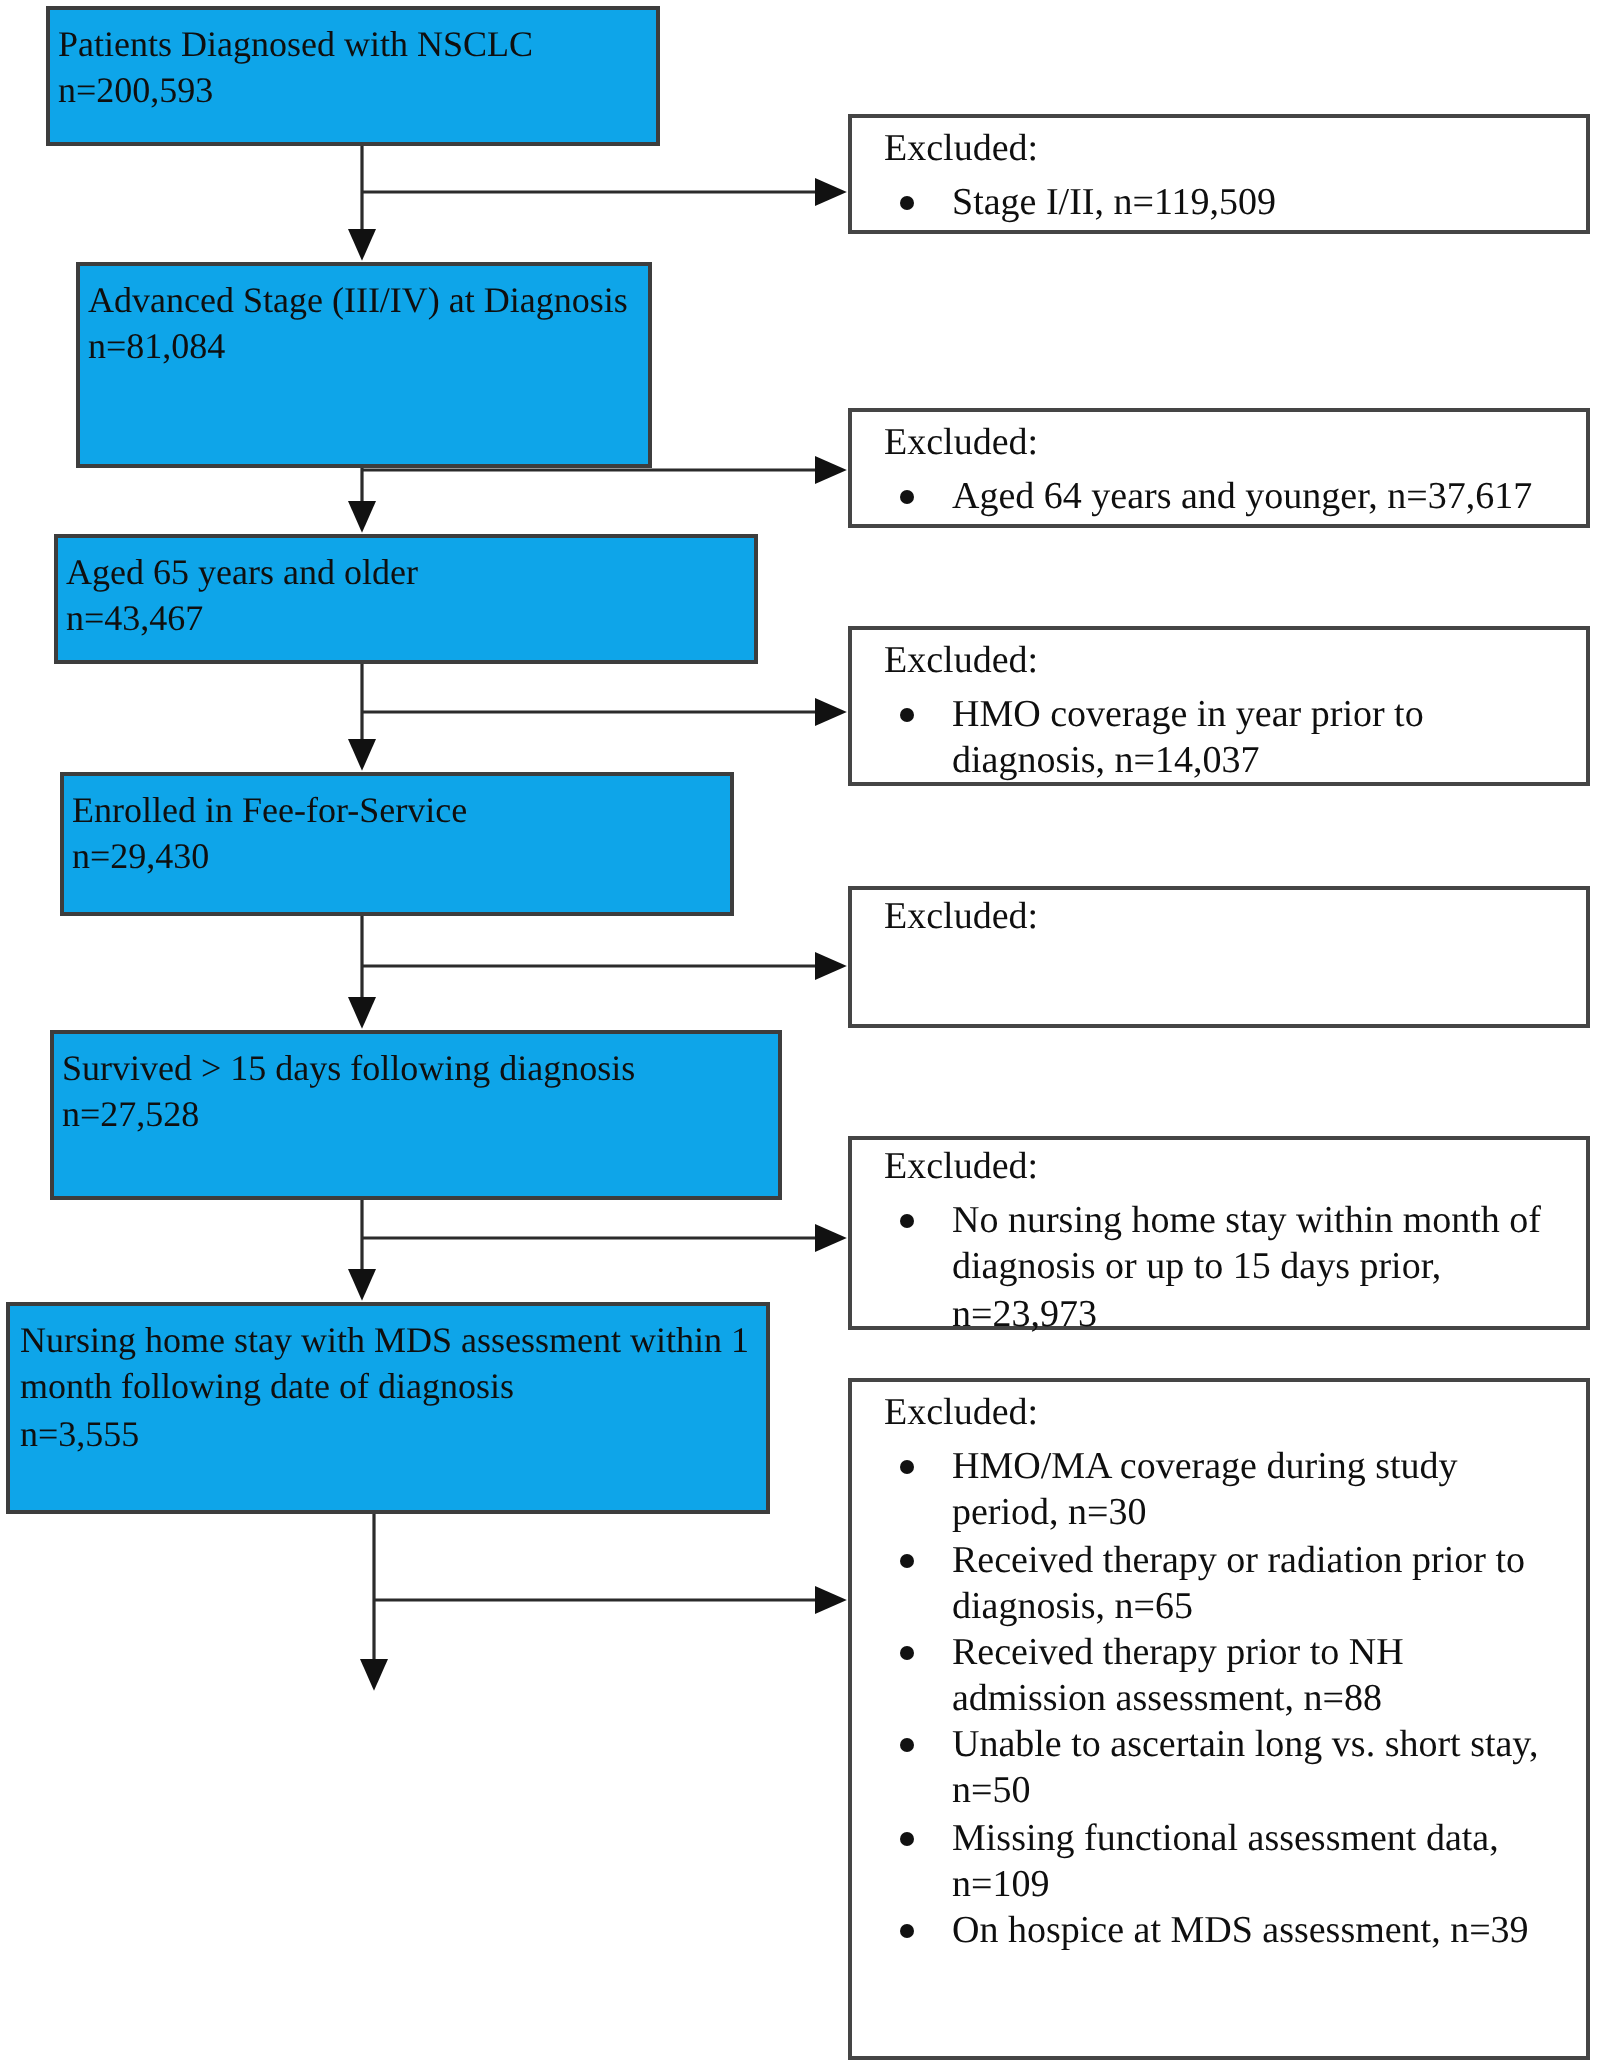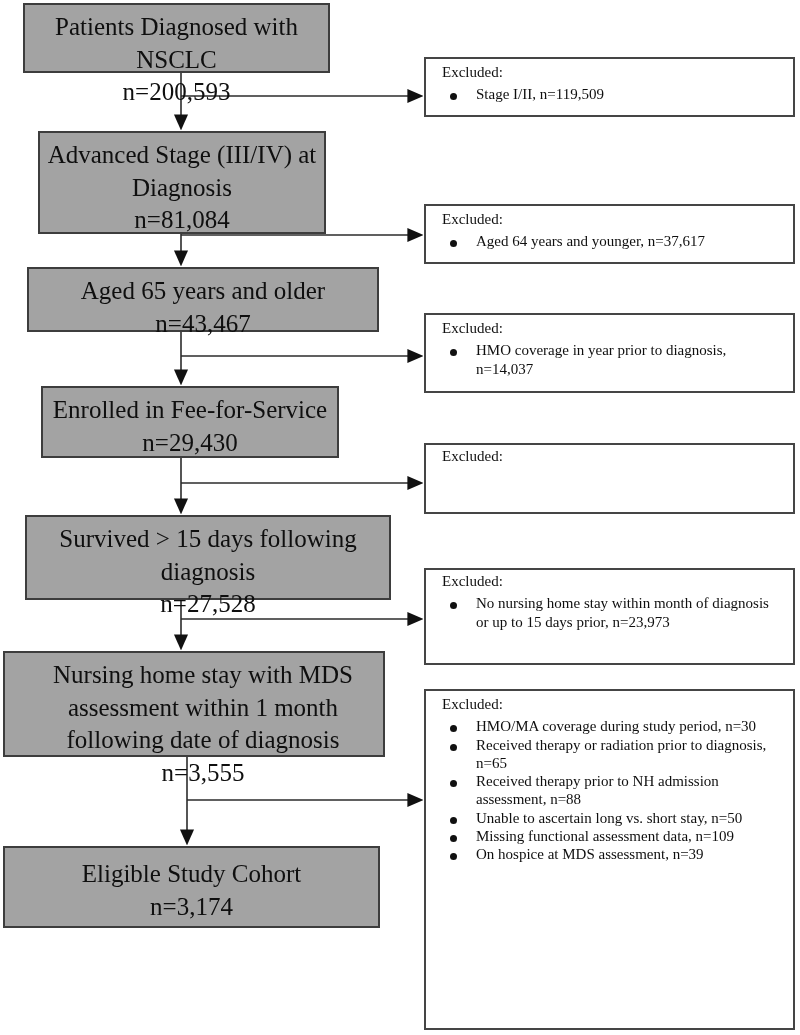--- a/index.html
+++ b/index.html
@@ -9,32 +9,32 @@
     height: 1035px;
     background: #ffffff;
     font-family: "Liberation Serif", "DejaVu Serif", serif;
     color: #0f0f0f;
     overflow: hidden;
   }
   .mbox {
     position: absolute;
     box-sizing: border-box;
     border: 2px solid #3d3d3d;
-    background: #a3a3a3;
-    text-align: center;
-    font-size: 25px;
+    background: #0ea5e9;
+    text-align: left;
+    font-size: 18px;
     line-height: 1.3;
     padding: 6px 4px 0 4px;
   }
   .ebox {
     position: absolute;
     box-sizing: border-box;
     border: 2px solid #454545;
     background: #ffffff;
-    font-size: 15px;
+    font-size: 19px;
     line-height: 1.22;
     padding: 4px 8px 0 16px;
   }
   .elist { margin: 4px; padding: 0; list-style: none; }
   .elist li { position: relative; padding-left: 30px; }
   .elist li::before {
     content: "";
     position: absolute;
     left: 4px;
     top: 8px;
@@ -84,39 +84,35 @@
   <div class="mbox" style="left:38px;top:131px;width:288px;height:103px">
     <div>Advanced Stage (III/IV) at Diagnosis</div>
     <div>n=81,084</div>
   </div>
 
   <div class="mbox" style="left:27px;top:267px;width:352px;height:65px">
     <div>Aged 65 years and older</div>
     <div>n=43,467</div>
   </div>
 
-  <div class="mbox" style="left:41px;top:386px;width:298px;height:72px">
+  <div class="mbox" style="left:30px;top:386px;width:337px;height:72px">
     <div>Enrolled in Fee-for-Service</div>
     <div>n=29,430</div>
   </div>
 
   <div class="mbox" style="left:25px;top:515px;width:366px;height:85px">
     <div>Survived &gt; 15 days following diagnosis</div>
     <div>n=27,528</div>
   </div>
 
-  <div class="mbox" style="left:3px;top:651px;width:382px;height:106px;padding-left:20px;padding-right:2px">
+  <div class="mbox" style="left:3px;top:651px;width:382px;height:106px;padding-left:5px;padding-right:2px">
     <div>Nursing home stay with MDS assessment within 1 month following date of diagnosis</div>
     <div>n=3,555</div>
   </div>
 
-  <div class="mbox" style="left:3px;top:846px;width:377px;height:82px;padding-top:10px">
-    <div>Eligible Study Cohort</div>
-    <div>n=3,174</div>
-  </div>
 
   <div class="ebox" style="left:424px;top:57px;width:371px;height:60px">
     <div>Excluded:</div>
     <ul class="elist">
       <li>Stage I/II, n=119,509</li>
     </ul>
   </div>
 
   <div class="ebox" style="left:424px;top:204px;width:371px;height:60px">
     <div>Excluded:</div>

